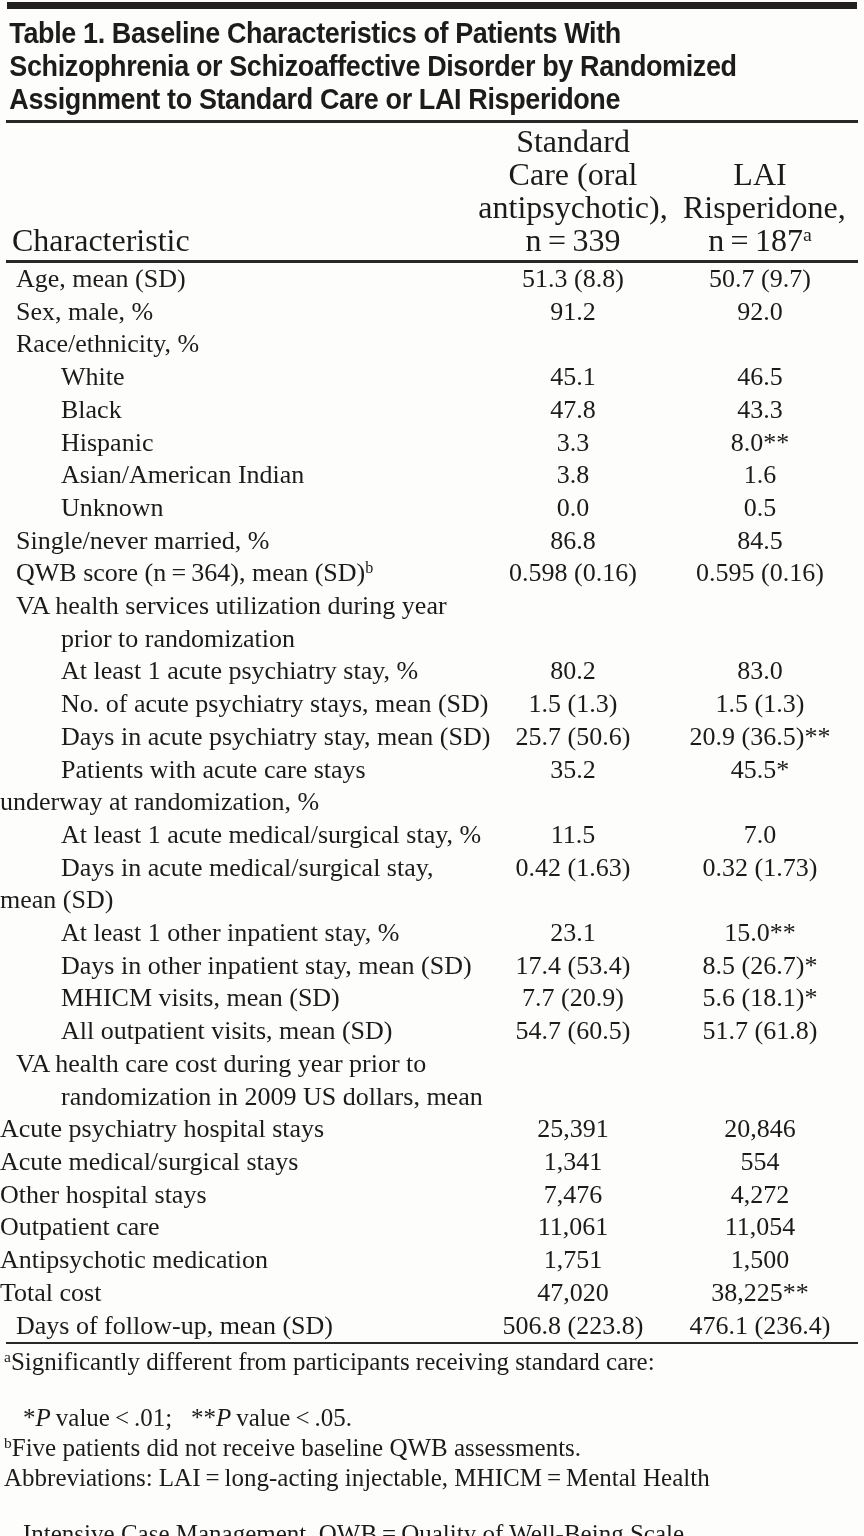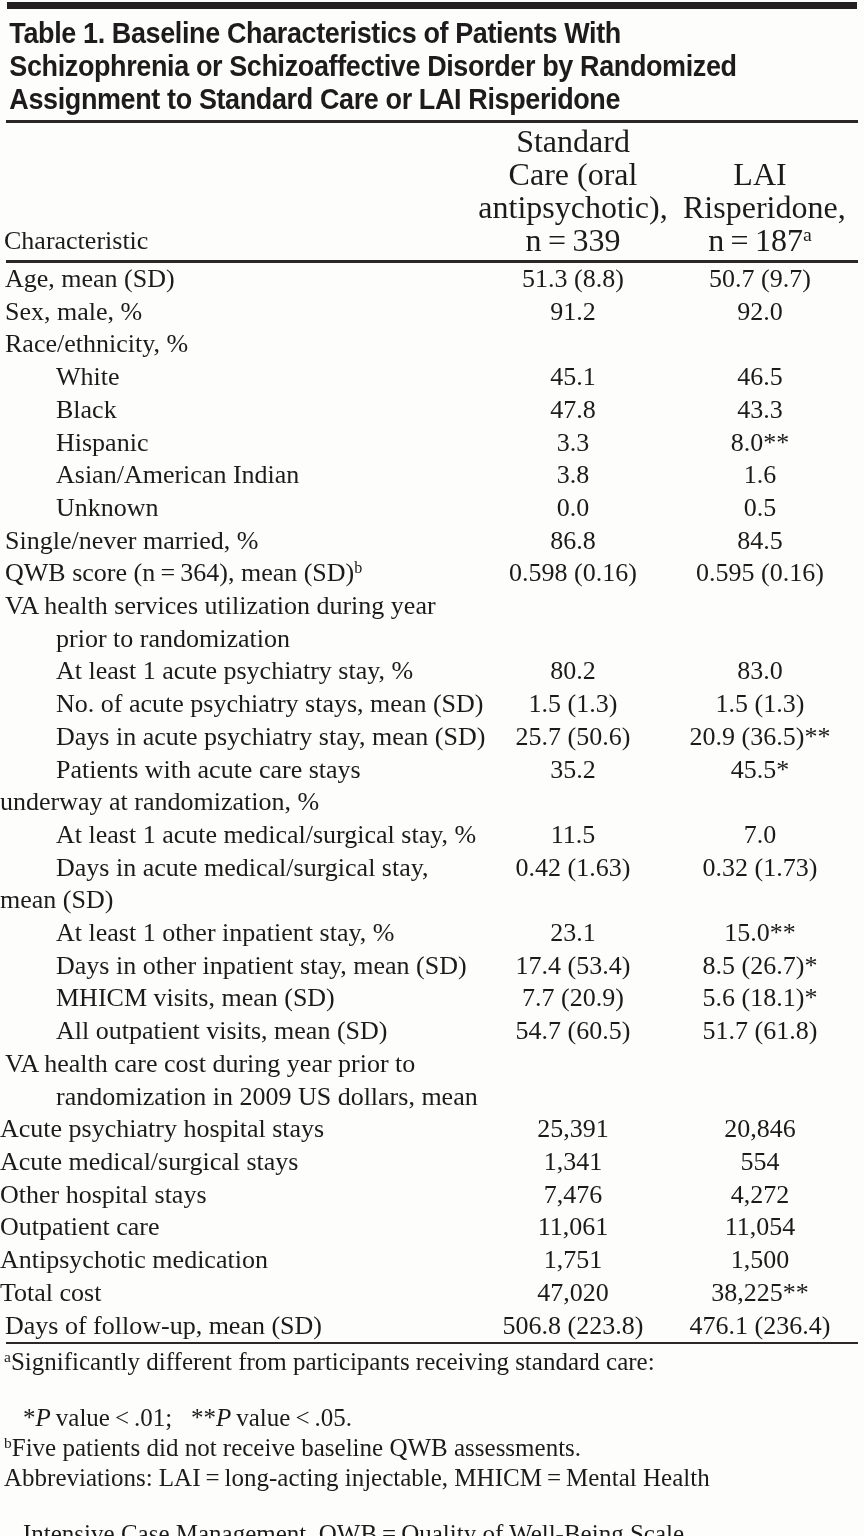--- a/index.html
+++ b/index.html
@@ -14,26 +14,26 @@
     font-weight:bold; font-size:29px; line-height:33px; color:#1d1b1c;
     padding:8px 0 4px 10px; letter-spacing:-0.4px;
     transform:scaleX(0.93); transform-origin:0 0; width:107.5%;
   }
   .rule{height:3px;background:#2b2726;margin:0 6px;}
   .rule.thin{height:2px;}
   .dbl{height:2px;background:#2b2726;margin:2px 6px 0 6px;}
   .grid{display:grid;grid-template-columns:minmax(0,1fr) 220px 154px;padding-right:27px;}
   .header{align-items:end;padding-top:2px;padding-bottom:3px;}
   .hline{line-height:33px;font-size:32px;text-align:center;white-space:nowrap;}
-  .hlab{line-height:33px;font-size:26px;padding-left:4px;white-space:nowrap;}
+  .hlab{line-height:33px;font-size:32px;padding-left:12px;white-space:nowrap;}
   .row{align-items:start;}
   .lab{min-width:0;}
   .line{line-height:32.7px;font-size:26px;white-space:nowrap;overflow:visible;}
-  .ind0{padding-left:5px;}
-  .ind1{padding-left:56px;}
+  .ind0{padding-left:16px;}
+  .ind1{padding-left:40px;margin-left:21px;}
   .ind2{}
   .val{line-height:32.7px;font-size:26px;text-align:center;white-space:nowrap;}
   sup{font-size:0.62em;vertical-align:0.5em;line-height:0;}
   .footnotes{padding-top:3px;}
   .fline{line-height:30px;font-size:25px;white-space:nowrap;}
   .find0{padding-left:4px;}
   .find1{padding-left:23px;margin-top:26px;}
   i{font-style:italic;}
 </style>
 </head>

